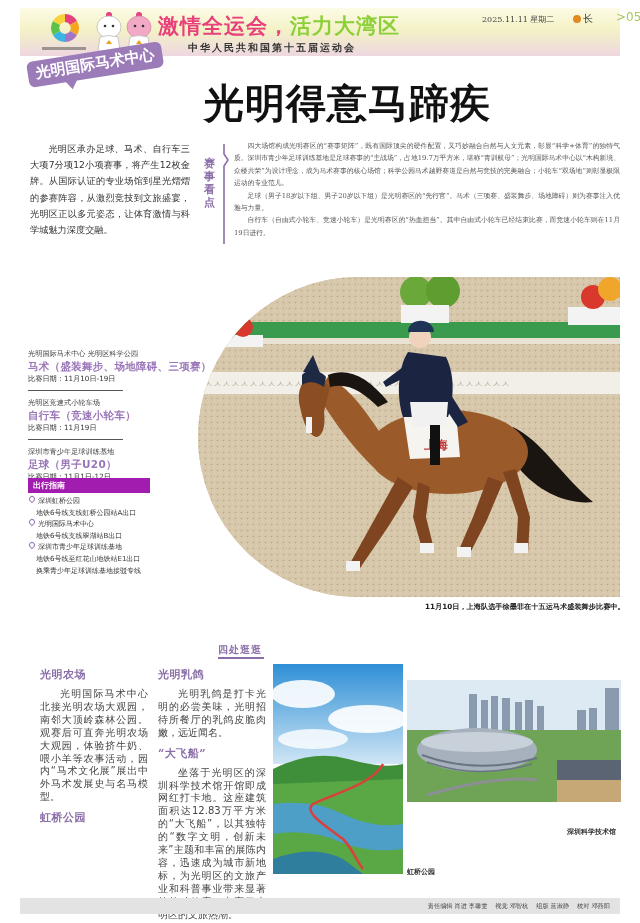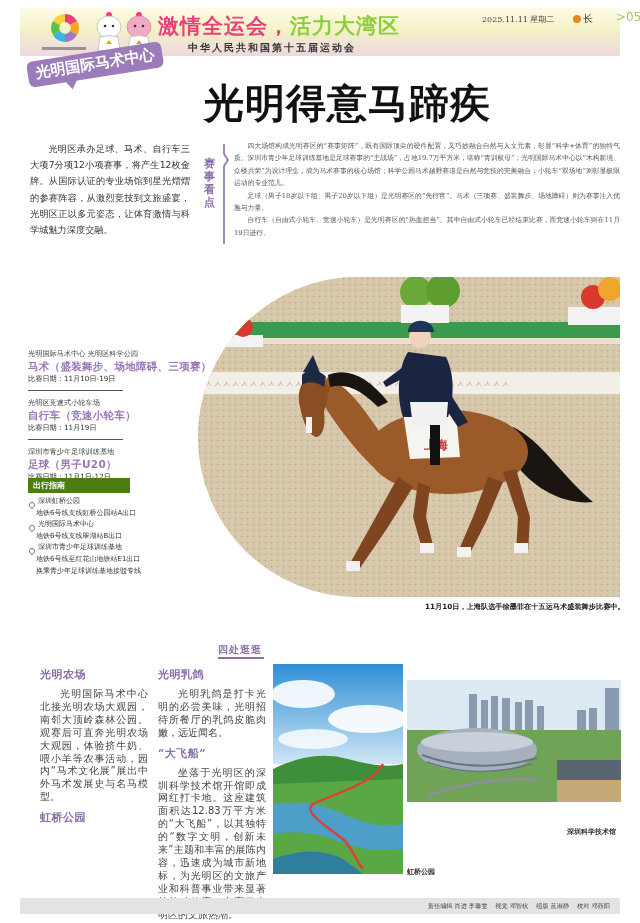--- a/index.html
+++ b/index.html
@@ -99,25 +99,25 @@
   .schedule { position: absolute; left: 28px; top: 348px; width: 160px; }
   .sched-item { margin-bottom: 6px; }
   .sched-venue { font-size: 7.2px; color: #444; line-height: 11px; white-space: nowrap; }
   .sched-sport { font-size: 10.5px; font-weight: bold; color: #9a76b9; line-height: 14px; white-space: nowrap; letter-spacing: .3px;}
   .sched-date { font-size: 7.2px; color: #333; line-height: 11px; white-space: nowrap; }
   .sched-divider { width: 95px; height: 1px; background: #555; margin: 4px 0 6px 0; }
 
   
   .guide { position: absolute; left: 28px; top: 478px; width: 150px; }
   .guide-header {
-    background: #4d7c0f; color: #fff; font-size: 8px; font-weight: bold;
-    padding: 2px 5px; width: 102px; margin-bottom: 3px;
+    background: #a21caf; color: #fff; font-size: 8px; font-weight: bold;
+    padding: 2px 5px; width: 122px; margin-bottom: 3px;
   }
   .guide-row { font-size: 7px; line-height: 11.6px; color: #333; white-space: nowrap; }
-  .guide-row.loc { display: flex; align-items: flex-end; }
+  .guide-row.loc { display: flex; align-items: flex-start; }
   .guide-row.sub { padding-left: 8px; }
   .pin {
     display: inline-block; width: 6px; height: 6px; border: 1.2px solid #9b7bb8; border-radius: 50% 50% 50% 0;
     transform: rotate(-45deg); margin-right: 3px; margin-left: 1px;
   }
 
   
   .wander-title {
     position: absolute; left: 218px; top: 643px; font-size: 10px; color: #8a6fa8;
     font-family: "DejaVu Serif", serif; font-weight: bold; letter-spacing: 1px;

